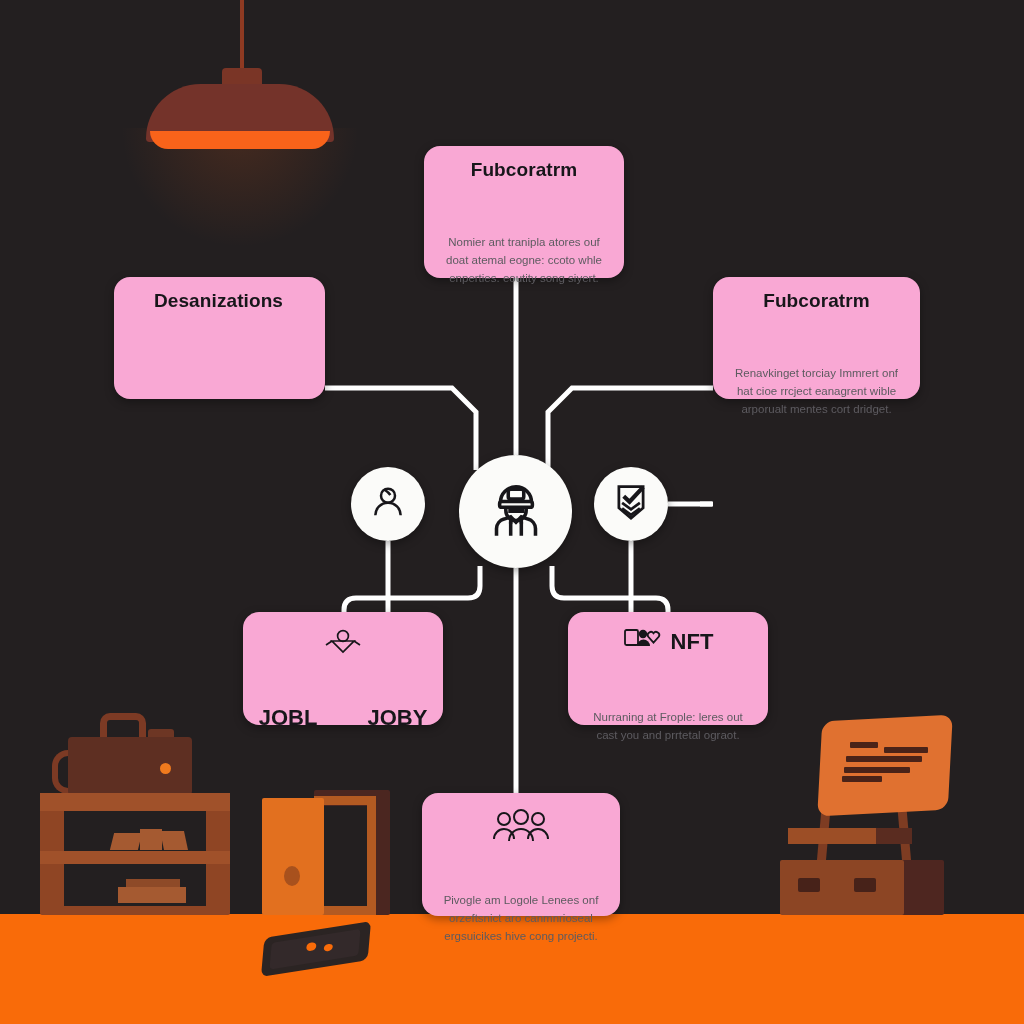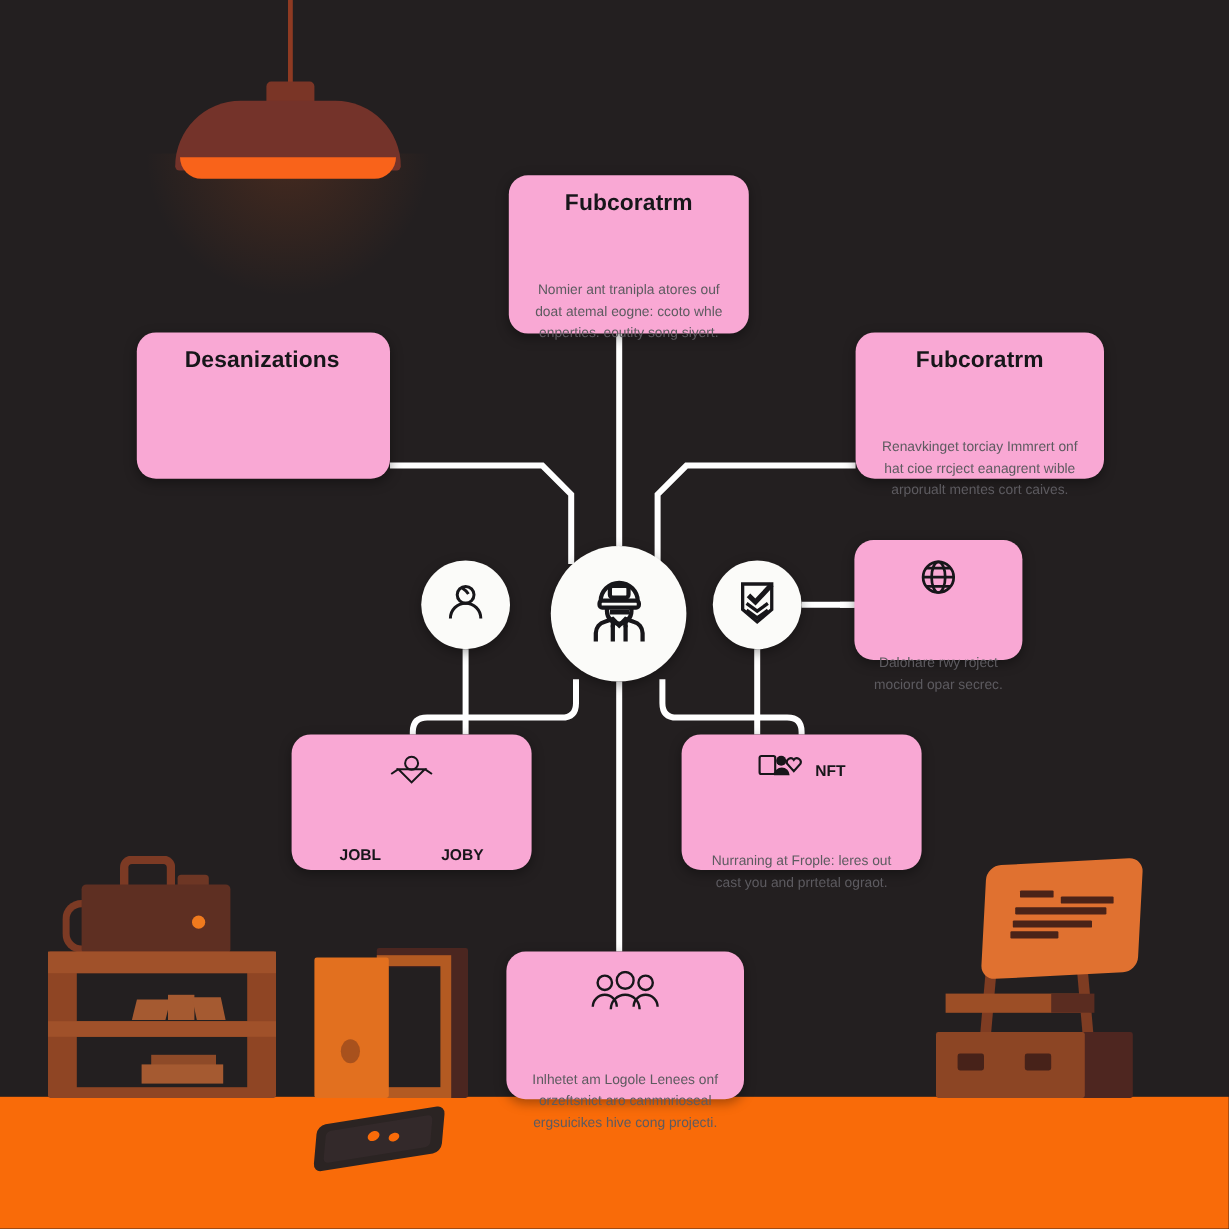--- a/index.html
+++ b/index.html
@@ -134,21 +134,21 @@
 
   .node{
     position:absolute;background:#fbfbf9;border-radius:50%;
     display:flex;align-items:center;justify-content:center;
     box-shadow:0 3px 10px rgba(0,0,0,.35);
   }
   #node-hub   {left:459px;top:455px;width:113px;height:113px;}
   #node-left  {left:351px;top:467px;width:74px;height:74px;}
   #node-right {left:594px;top:467px;width:74px;height:74px;}
 
-  .jobl-label{font-size:13px;font-weight:bold;color:#17161a;}
+  .jobl-label{font-size:22px;font-weight:bold;color:#17161a;}
 </style>
 </head>
 <body>
 
 <div id="stage">
 
   <div class="lamp-halo"></div>
   <div class="lamp-cord"></div>
   <div class="lamp-neck"></div>
   <div class="lamp-dome"></div>
@@ -235,33 +235,23 @@
     <div class="card-title">Fubcoratrm</div>
     <div class="card-body">Nomier ant tranipla atores ouf doat atemal eogne: ccoto whle enperties. eoutity song siyert.</div>
   </div>
 
   <div class="card" id="card-left">
     <div class="card-title">Desanizations</div>
   </div>
 
   <div class="card" id="card-right">
     <div class="card-title">Fubcoratrm</div>
-    <div class="card-body">Renavkinget torciay Immrert onf hat cioe rrcject eanagrent wible arporualt mentes cort caives.</div>
-  </div>
-
-  <div class="card" id="card-globe">
-    <div class="card-ico">
-      <svg width="34" height="34" viewBox="0 0 24 24" fill="none" stroke="#17161a" stroke-width="1.6">
-        <circle cx="12" cy="12" r="9"></circle>
-        <ellipse cx="12" cy="12" rx="4" ry="9"></ellipse>
-        <path d="M3 12h18M4.6 6.6h14.8M4.6 17.4h14.8"></path>
-      </svg>
-    </div>
-    <div class="card-body">Dalohare rwy roject mociord opar secrec.</div>
-  </div>
+    <div class="card-body">Renavkinget torciay Immrert onf hat cioe rrcject eanagrent wible arporualt mentes cort dridget.</div>
+  </div>
+
 
   <div class="card" id="card-jobl">
     <div class="card-ico">
       <svg width="40" height="30" viewBox="0 0 40 30" fill="none" stroke="#17161a" stroke-width="1.7">
         <circle cx="20" cy="8" r="5.4"></circle>
         <path d="M9 13 H31 L20 24 Z"></path>
         <path d="M9 13 L3 17 M31 13 L37 17"></path>
       </svg>
     </div>
     <div class="row-title">
@@ -290,21 +280,21 @@
     <div class="card-ico">
       <svg width="62" height="36" viewBox="0 0 62 36" fill="none" stroke="#17161a" stroke-width="2">
         <circle cx="14" cy="10" r="6"></circle>
         <path d="M4 30 a10 10 0 0 1 20 0"></path>
         <circle cx="48" cy="10" r="6"></circle>
         <path d="M38 30 a10 10 0 0 1 20 0"></path>
         <circle cx="31" cy="8" r="7"></circle>
         <path d="M19 32 a12 12 0 0 1 24 0"></path>
       </svg>
     </div>
-    <div class="card-body">Inlhetet am Logole Lenees onf orzeftsnict aro canmnrioseal ergsuicikes hive cong projecti.</div>
+    <div class="card-body">Pivogle am Logole Lenees onf orzeftsnict aro canmnrioseal ergsuicikes hive cong projecti.</div>
   </div>
 
   <div class="node" id="node-left">
     <span>
       <svg width="40" height="40" viewBox="0 0 24 24" fill="none" stroke="#17161a" stroke-width="1.5">
         <circle cx="12" cy="8.2" r="4.2"></circle>
         <path d="M4.4 20 a7.6 7.6 0 0 1 15.2 0"></path>
         <path d="M10 4.6 q2.4 1.6 3.4 3.2"></path>
       </svg>
     </span>

